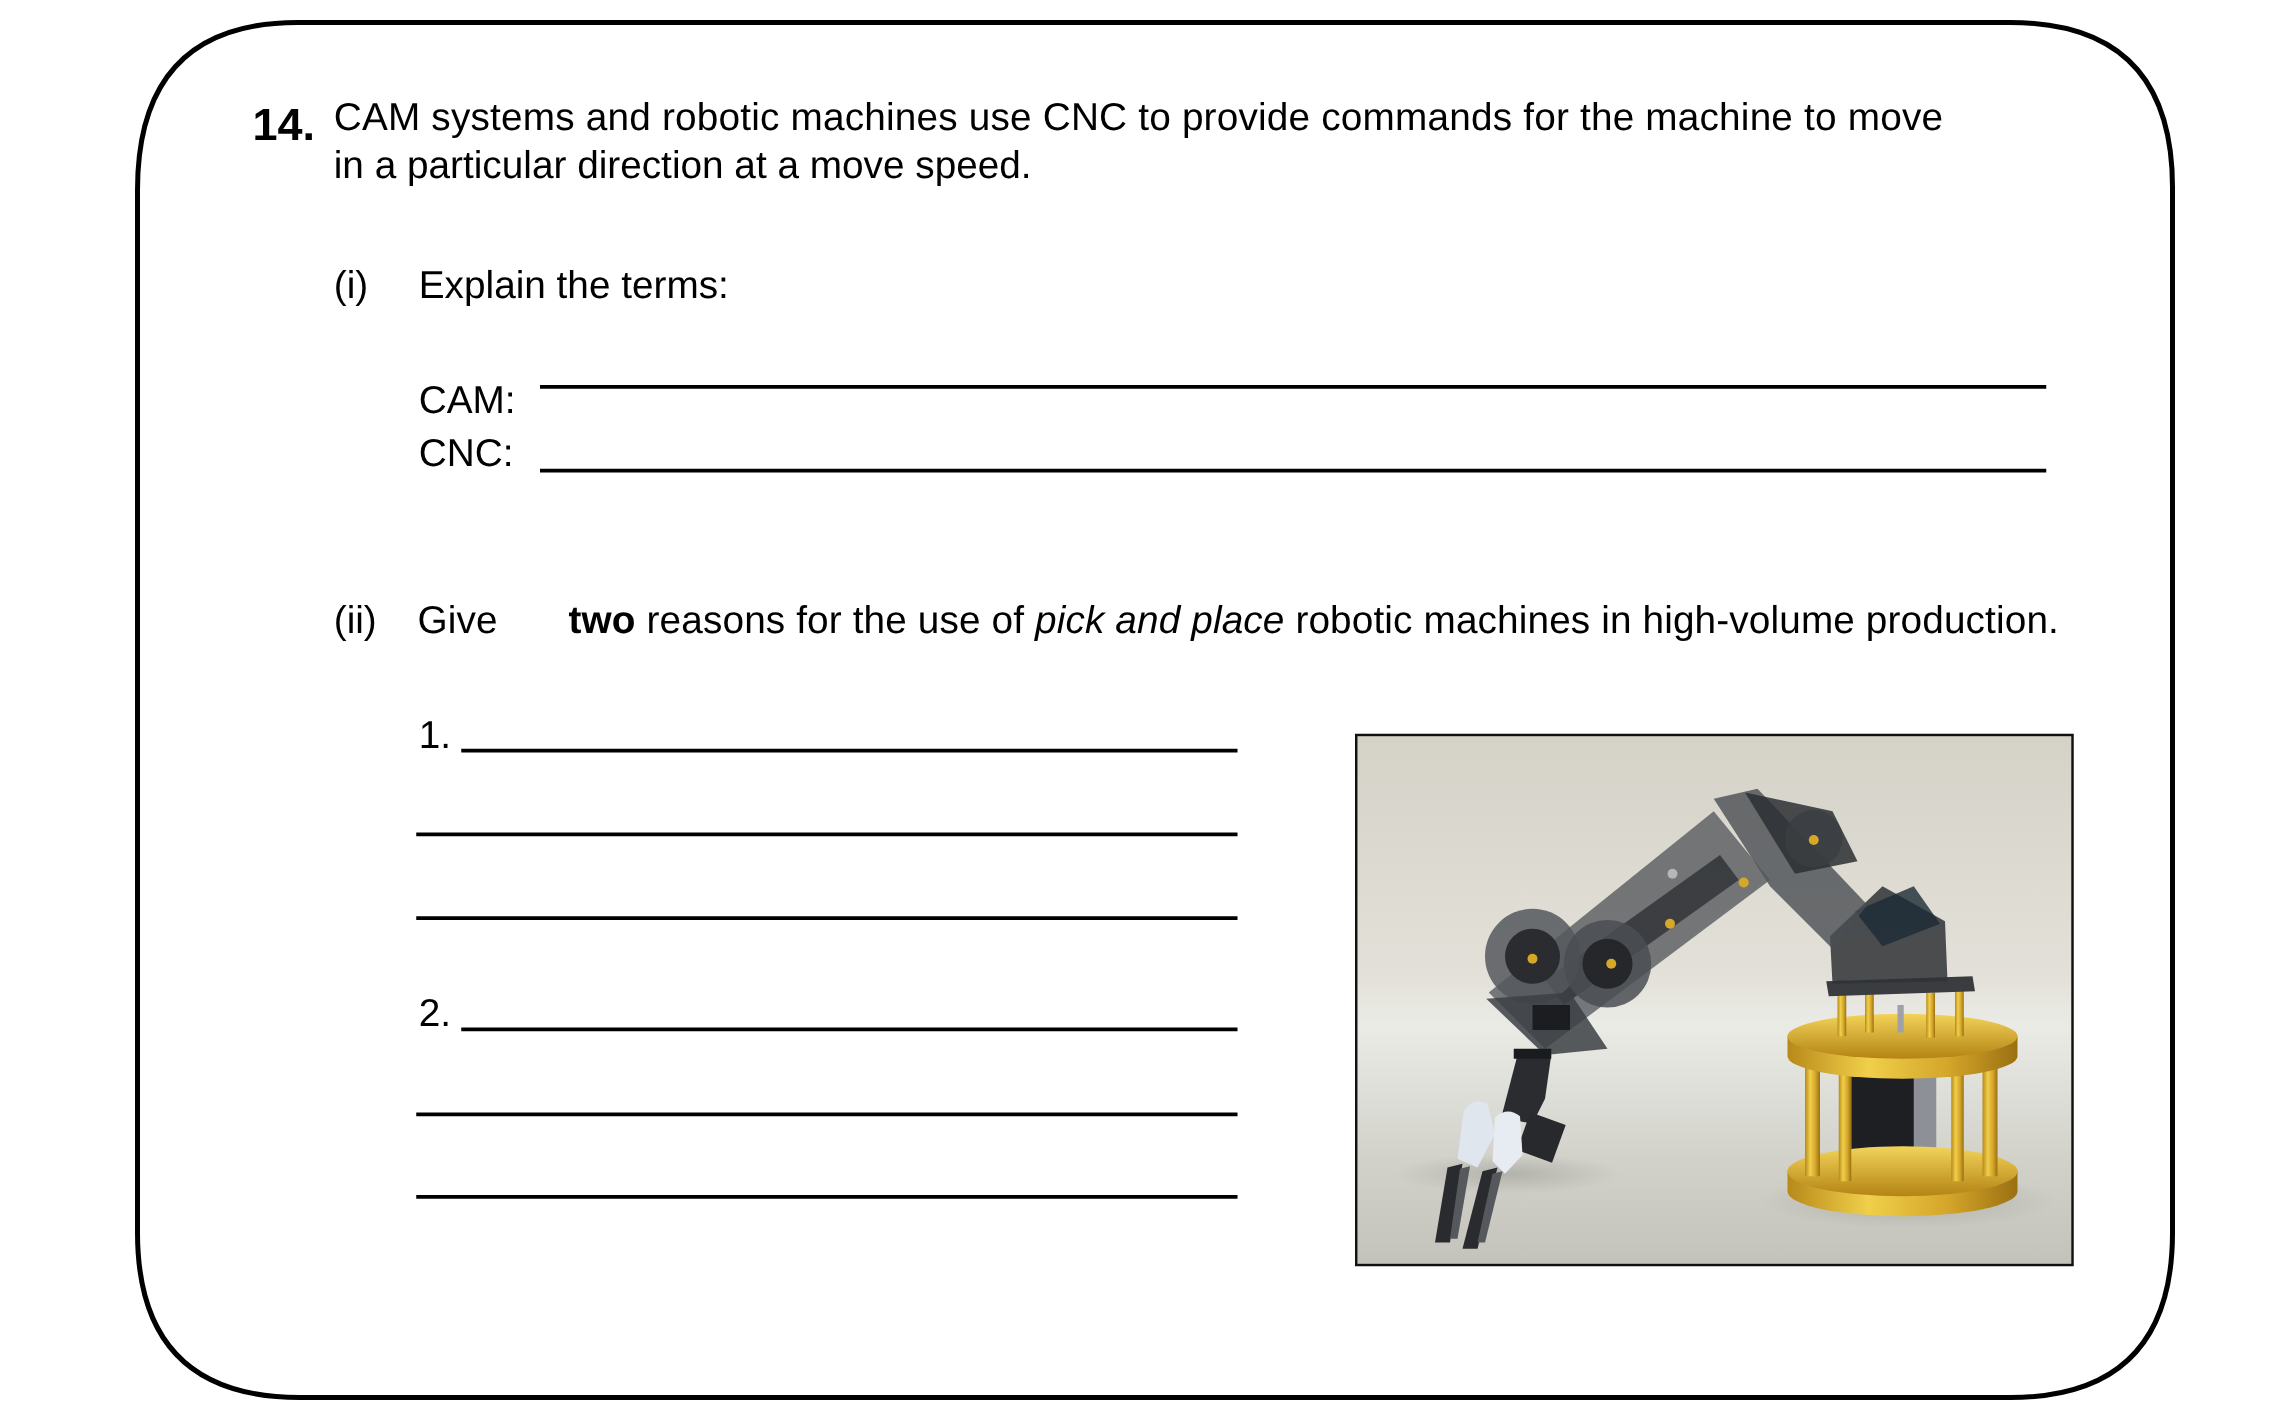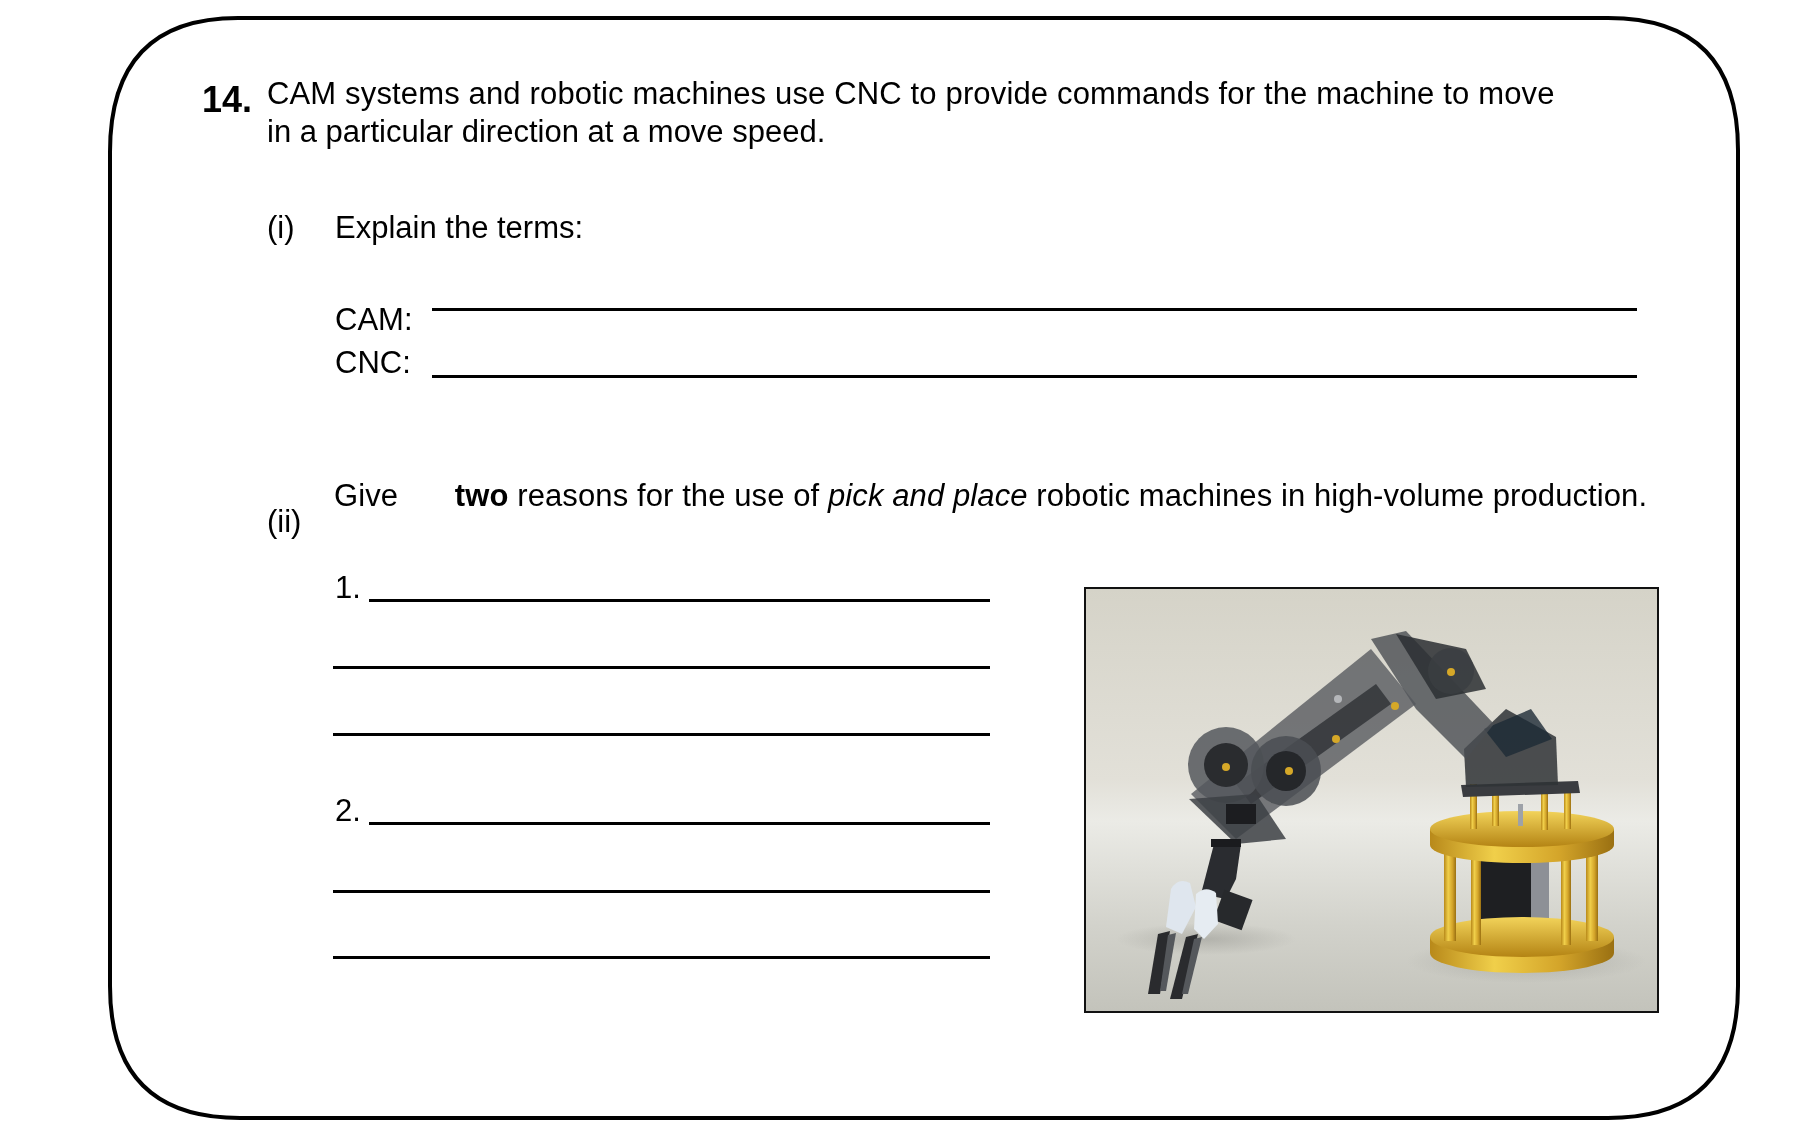--- a/index.html
+++ b/index.html
@@ -30,21 +30,21 @@
 
 <div class="txt" style="left:267px; top:212px;">(i)</div>
 <div class="txt" style="left:335px; top:212px;">Explain the terms:</div>
 
 <div class="txt" style="left:335px; top:280px;margin-top:24px;">CAM:</div>
 <div class="rule" style="left:432px; top:308px; width:1205px;"></div>
 
 <div class="txt" style="left:335px; top:347px;">CNC:</div>
 <div class="rule" style="left:432px; top:375px; width:1205px;"></div>
 
-<div class="txt" style="left:267px; top:480px;margin-top:26px;">(ii)</div>
+<div class="txt" style="left:267px; top:480px;">(ii)</div>
 <div class="txt" style="left:334px; top:480px; letter-spacing:0.1px;">
   <span>Give </span><span class="b">two</span><span> reasons for the use of </span><span class="i">pick and place</span><span> robotic machines in high-volume production.</span>
 </div>
 
 <div class="txt" style="left:335px; top:572px;">1.</div>
 <div class="rule" style="left:369px; top:599px; width:621px;"></div>
 <div class="rule" style="left:333px; top:666px; width:657px;"></div>
 <div class="rule" style="left:333px; top:733px; width:657px;"></div>
 
 <div class="txt" style="left:335px; top:795px;">2.</div>

